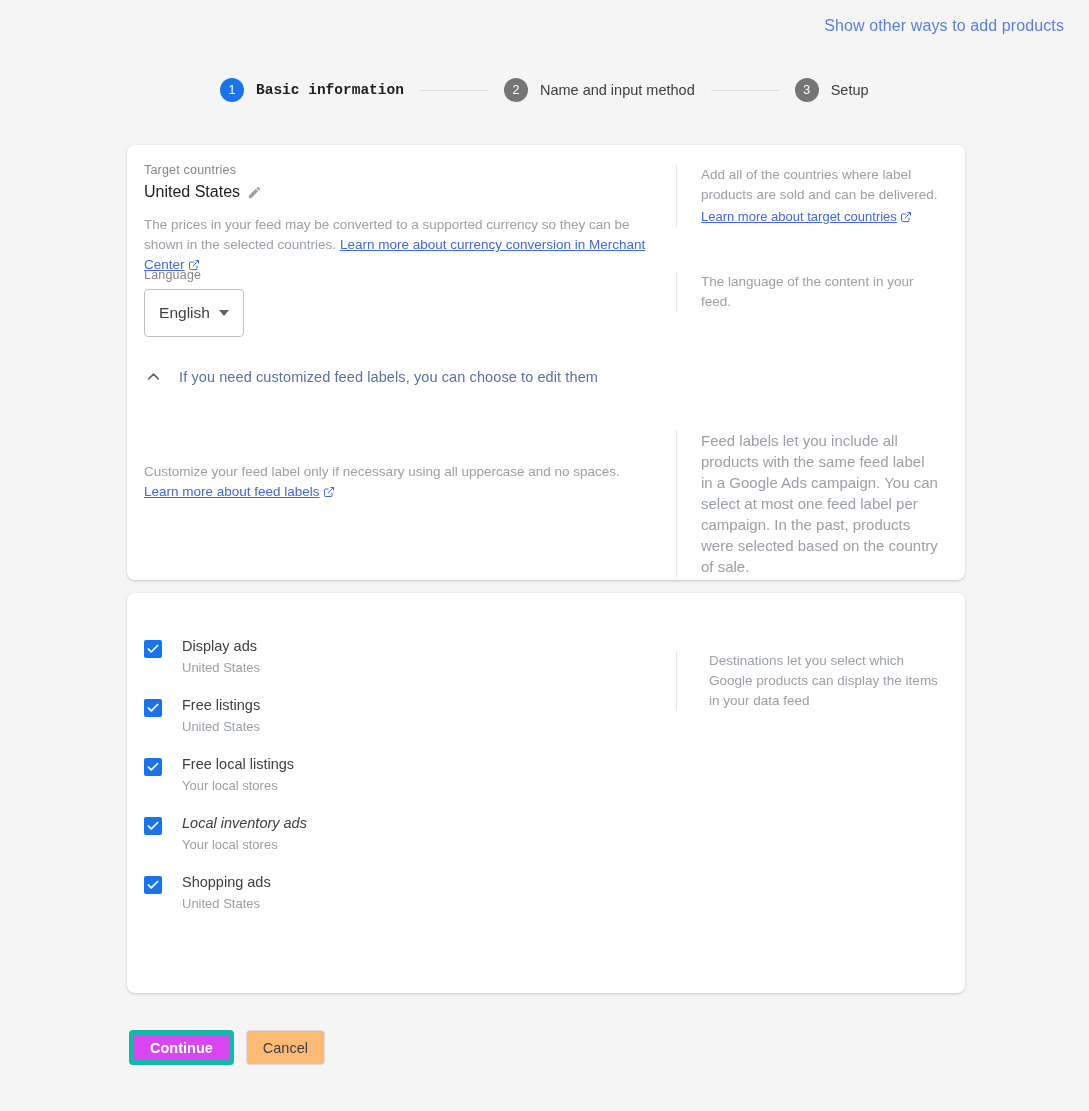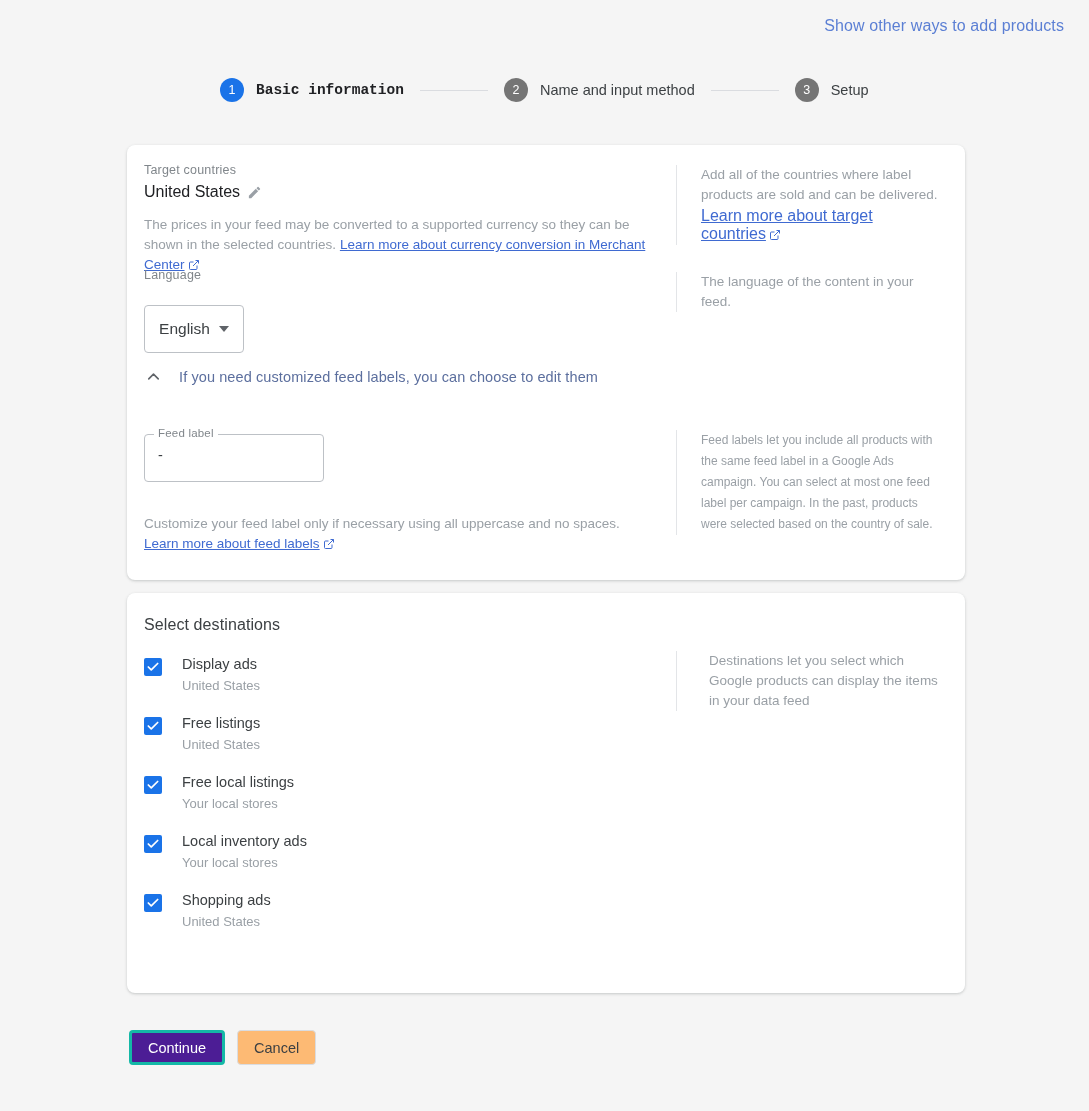--- a/index.html
+++ b/index.html
@@ -98,38 +98,38 @@
     margin-top: 6px;
   }
   .value-text { font-size: 16px; color: #202124; }
 
   .helper {
     font-size: 13.5px;
     color: #9aa0a6;
     line-height: 20px;
   }
   .helper-dark {
-    font-size: 12px;
+    font-size: 15px;
     color: #9aa0a6;
     line-height: 21px;
   }
   .inline-link {
     color: #3f6ad1;
     text-decoration: underline;
     cursor: pointer;
   }
   .ext-icon {
     display: inline-block;
     vertical-align: -2px;
     margin-left: 3px;
   }
 
   
   .select-box {
-    margin-top: 23px;
+    margin-top: 7px;
     width: 100px;
     height: 48px;
     border: 1px solid #bdc1c6;
     border-radius: 4px;
     display: flex;
     align-items: center;
     justify-content: center;
     gap: 9px;
     background: #fff;
     cursor: pointer;
@@ -227,24 +227,24 @@
     font-size: 14.5px;
     border-radius: 4px;
     cursor: pointer;
     padding: 0 16px;
     height: 35px;
     display: flex;
     align-items: center;
     justify-content: center;
   }
   .btn-primary {
-    background: #4c1d95;
+    background: #d946ef;
     color: #fff;
-    border: 3px solid #14b8a6;
-    font-weight: 400;
+    border: 5px solid #14b8a6;
+    font-weight: 700;
   }
   .btn-secondary {
     background: #fdba74;
     color: #3c4043;
     border: 1px solid #dadce0;
   }
 </style>
 </head>
 <body>
 
@@ -298,21 +298,21 @@
               <path d="M10 14L21 3"></path>
             </svg></span>
       </div>
     </div>
 
     <div class="right-col" style="top:20px;">
       <div class="helper">
         <span>Add all of the countries where label products are sold and can be delivered.</span>
       </div>
       <div style="margin-top:2px;">
-        <a class="inline-link" style="font-size:16px;">Learn more about target countries</a><span class="ext-icon"><svg width="12" height="12" viewBox="0 0 24 24" fill="none" stroke="#3f6ad1" stroke-width="2">
+        <a class="inline-link" style="font-size:13px;">Learn more about target countries</a><span class="ext-icon"><svg width="12" height="12" viewBox="0 0 24 24" fill="none" stroke="#3f6ad1" stroke-width="2">
               <path d="M18 13v6a2 2 0 01-2 2H5a2 2 0 01-2-2V8a2 2 0 012-2h6"></path>
               <path d="M15 3h6v6"></path>
               <path d="M10 14L21 3"></path>
             </svg></span>
       </div>
     </div>
 
     <div class="left-col" style="top:123px;">
       <div class="field-label">Language</div>
 
@@ -331,25 +331,20 @@
         <span style="line-height:0;">
           <svg width="19" height="19" viewBox="0 0 24 24" fill="none" stroke="#5f6368" stroke-width="2" stroke-linecap="round" stroke-linejoin="round">
               <path d="M6 15l6-6 6 6"></path>
             </svg>
         </span>
         <span class="expander-text">If you need customized feed labels, you can choose to edit them</span>
       </div>
     </div>
 
     <div class="left-col" style="top:285px;">
-      <div class="tf">
-        <div class="tf-border"></div>
-        <div class="tf-notch">Feed label</div>
-        <div class="tf-value">-</div>
-      </div>
 
       <div class="helper" style="margin-top:32px;width:490px;">
         <span>Customize your feed label only if necessary using all uppercase and no spaces.</span>
         <a class="inline-link">Learn more about feed labels</a><span class="ext-icon"><svg width="12" height="12" viewBox="0 0 24 24" fill="none" stroke="#3f6ad1" stroke-width="2">
               <path d="M18 13v6a2 2 0 01-2 2H5a2 2 0 01-2-2V8a2 2 0 012-2h6"></path>
               <path d="M15 3h6v6"></path>
               <path d="M10 14L21 3"></path>
             </svg></span>
       </div>
     </div>
@@ -358,21 +353,20 @@
       <div class="helper-dark">Feed labels let you include all products with the same feed label in a Google Ads campaign. You can select at most one feed label per campaign. In the past, products were selected based on the country of sale.</div>
     </div>
 
   </div>
 </div>
 
 <div class="card" id="card-destinations">
   <div class="card-inner">
 
     <div class="left-col" style="top:23px;">
-      <div class="section-title">Select destinations</div>
 
       <div class="dest-list">
 
         <div class="dest-item">
           <span class="checkbox">
             <svg width="14" height="14" viewBox="0 0 24 24" fill="none" stroke="#fff" stroke-width="3" stroke-linecap="round" stroke-linejoin="round">
                 <path d="M4 12l5 5L20 6"></path>
               </svg>
           </span>
           <span class="dest-texts">
@@ -405,21 +399,21 @@
           </span>
         </div>
 
         <div class="dest-item">
           <span class="checkbox">
             <svg width="14" height="14" viewBox="0 0 24 24" fill="none" stroke="#fff" stroke-width="3" stroke-linecap="round" stroke-linejoin="round">
                 <path d="M4 12l5 5L20 6"></path>
               </svg>
           </span>
           <span class="dest-texts">
-            <span class="dest-name" style="display:block;">Local inventory ads</span>
+            <span class="dest-name" style="display:block;font-style:italic;">Local inventory ads</span>
             <span class="dest-sub" style="display:block;">Your local stores</span>
           </span>
         </div>
 
         <div class="dest-item">
           <span class="checkbox">
             <svg width="14" height="14" viewBox="0 0 24 24" fill="none" stroke="#fff" stroke-width="3" stroke-linecap="round" stroke-linejoin="round">
                 <path d="M4 12l5 5L20 6"></path>
               </svg>
           </span>

